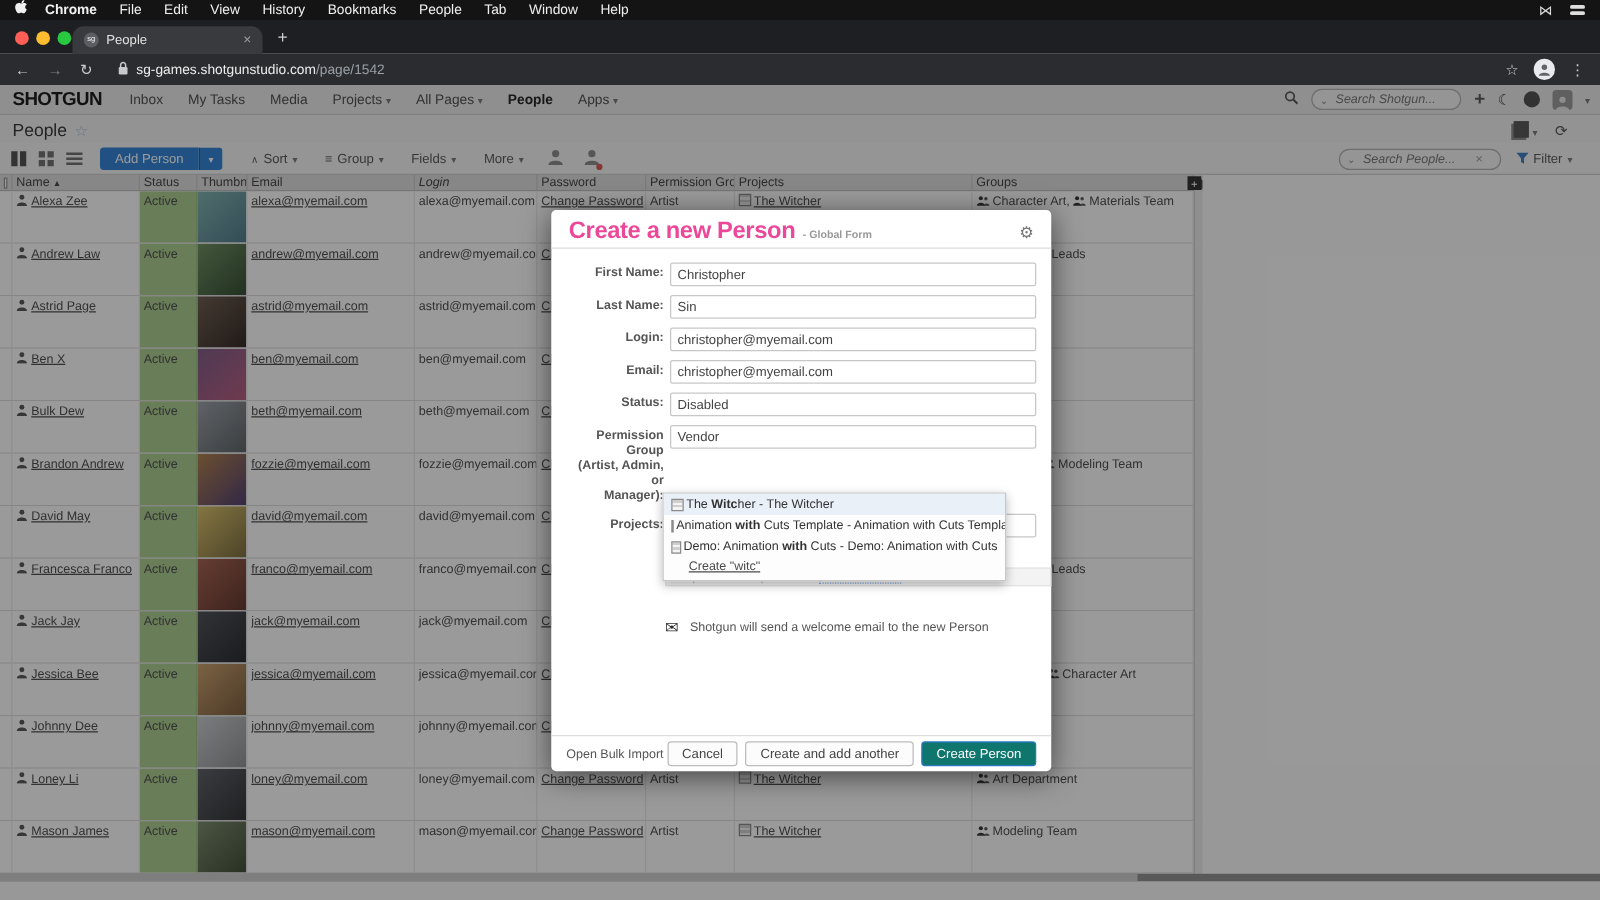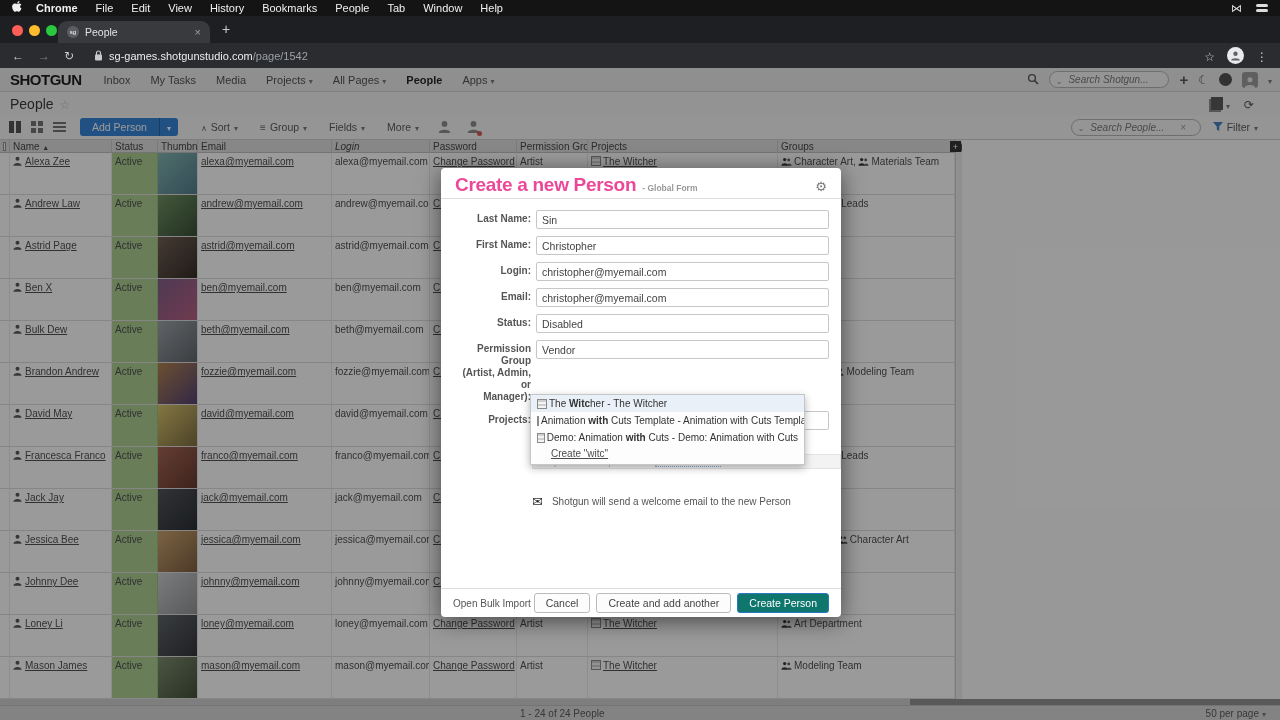--- a/index.html
+++ b/index.html
@@ -640,48 +640,41 @@
       </div>
     </div>
 
   <div class="vscroll">
       <div class="vthumb"></div>
     </div>
   <div class="hscroll">
       <div class="hthumb"></div>
     </div>
 
-  <div class="pagefoot">
-    <span class="count">1 - 24 of 24 People</span>
-    <span class="perpage">
-        <span>50 per page</span>
-        <span class="ic-caret"></span>
-      </span>
-  </div>
 </div>
 
 <div class="abs overlay"></div>
 
 <div class="abs modal">
   <div class="mhead">
     <span class="mtitle">Create a new Person</span>
     <span class="msub">- Global Form</span>
     <span class="mgear ic-gear"></span>
   </div>
   <div class="mbody">
     <div class="frow">
+        <span class="flabel">First Name:</span>
+      <span class="finput">
+          <span>Christopher</span>
+        </span>
+      </div>
+    <div class="frow">
         <span class="flabel">Last Name:</span>
       <span class="finput">
           <span>Sin</span>
-        </span>
-      </div>
-    <div class="frow">
-        <span class="flabel">First Name:</span>
-      <span class="finput">
-          <span>Christopher</span>
         </span>
       </div>
     <div class="frow">
         <span class="flabel">Login:</span>
       <span class="finput">
           <span>christopher@myemail.com</span>
         </span>
       </div>
     <div class="frow">
         <span class="flabel">Email:</span>

